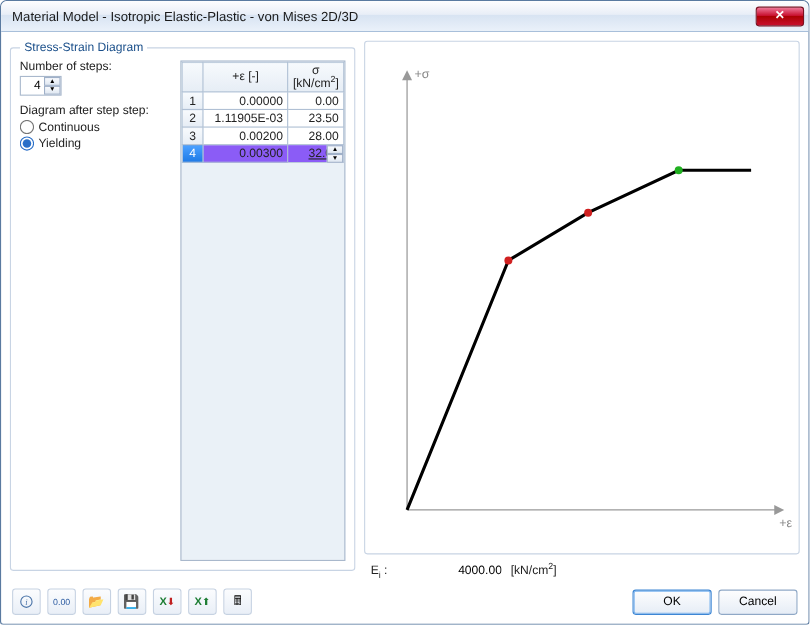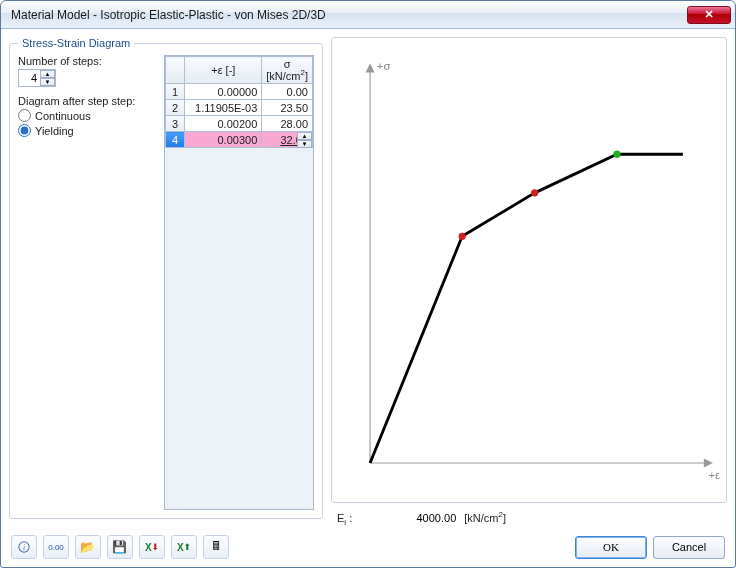--- a/index.html
+++ b/index.html
@@ -129,21 +129,21 @@
   td.rownum {
     background: linear-gradient(#f7fafd,#e6edf5);
     width: 22px;
     text-align: center;
   }
   td.val { text-align: right; background: #fff; }
   tr.sel td.rownum {
     background: linear-gradient(#4aa0ff,#1e7ae6);
     color: #fff;
   }
-  tr.sel td.val { background: #f9a8d4; }
+  tr.sel td.val { background: #8b5cf6; }
   td.editcell { position: relative; text-decoration: underline; }
   td.editcell .spinbtns { right: 0; top: 0; bottom: 0; }
 
   
   .chart-box {
     flex: 1;
     border: 1px solid #c8d4e4;
     border-radius: 3px;
     padding: 4px;
   }
@@ -176,21 +176,20 @@
     min-width: 72px; height: 23px;
     border: 1px solid #8fa8c6;
     background: linear-gradient(#fdfdfe,#e6edf6);
     border-radius: 3px;
     font: inherit;
     cursor: pointer;
   }
   .footer button.action.default {
     border: 1px solid #3d86d4;
     box-shadow: 0 0 0 1px #7bb4ef inset;
-    font-family: Liberation Serif, serif;
   }
   .icon-btn {
     width: 26px; height: 24px;
     border: 1px solid #c6d2e2;
     background: linear-gradient(#fbfcfe,#e9eff7);
     border-radius: 3px;
     cursor: pointer;
     display: flex; align-items: center; justify-content: center;
     font-size: 12px;
   }

